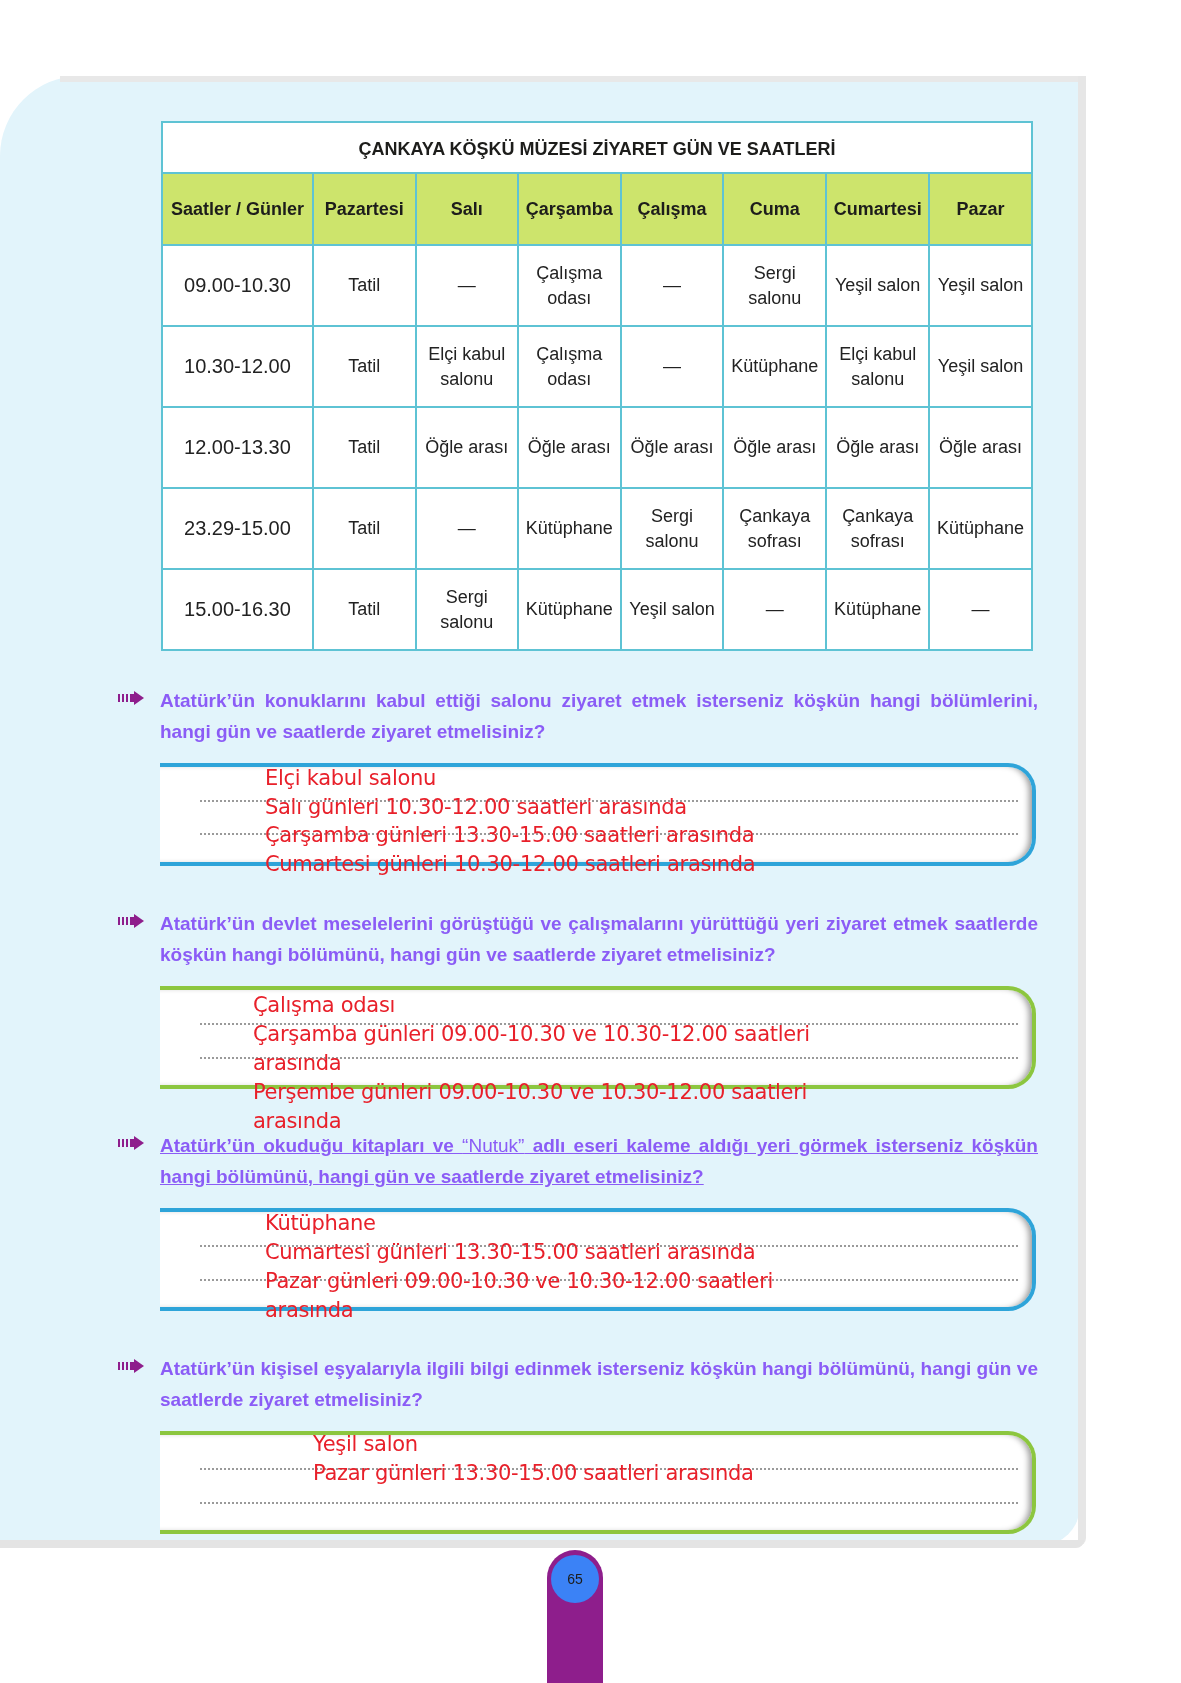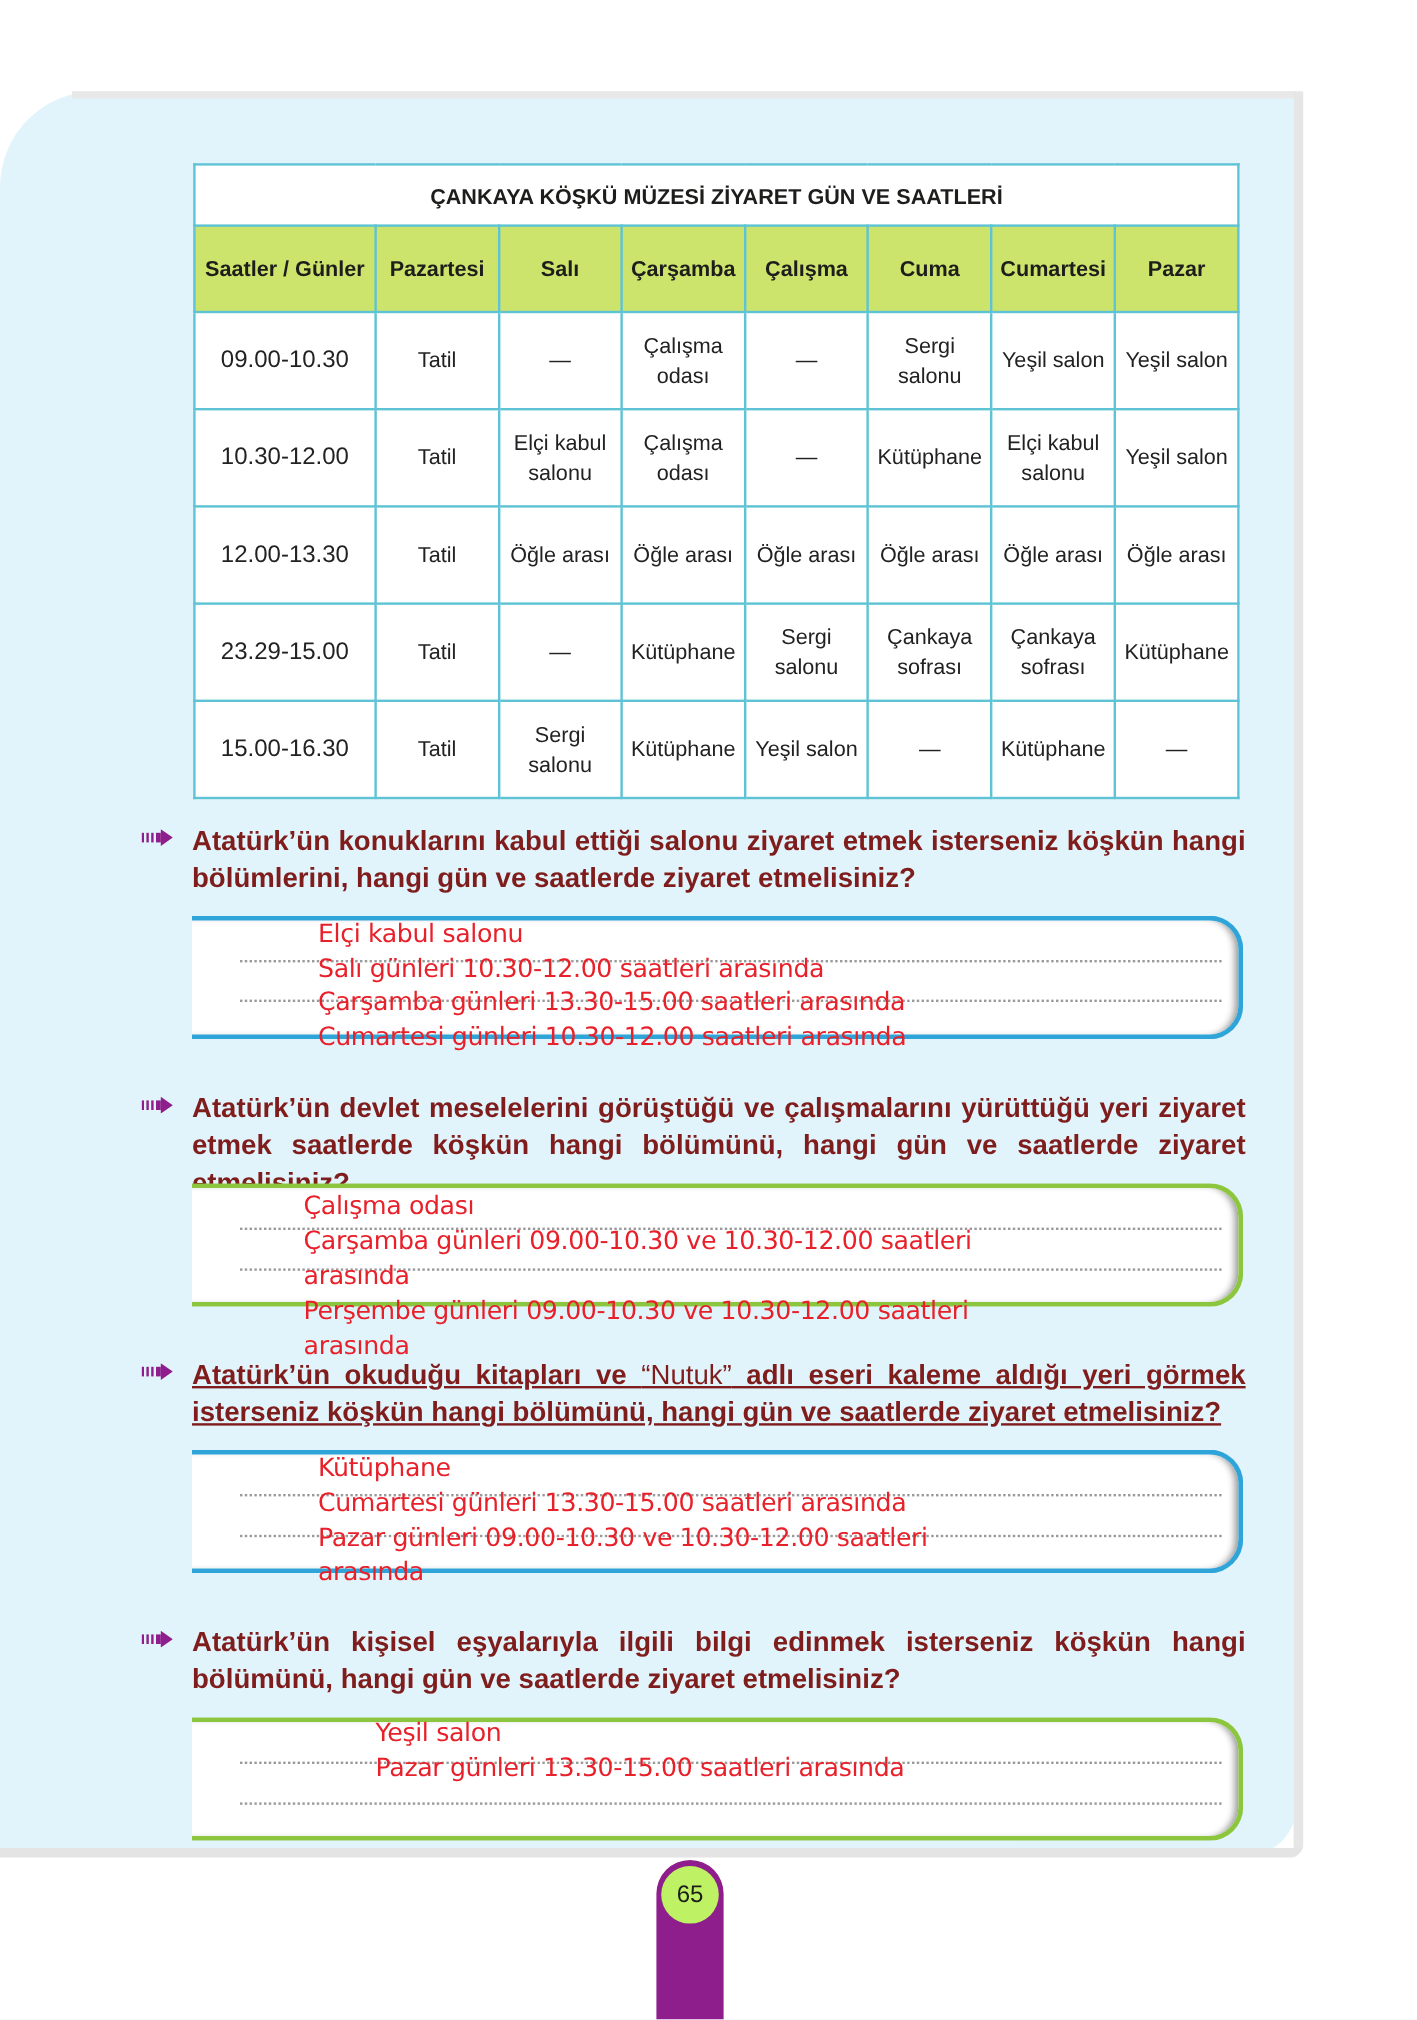--- a/index.html
+++ b/index.html
@@ -22,42 +22,42 @@
     position: absolute; left: 1078px; top: 76px; width: 8px; height: 1470px; background: #e6e6e6;
     border-bottom-right-radius: 40px;
   }
   .panel-shadow-bottom {
     position: absolute; left: 0; top: 1540px; width: 1084px; height: 8px; background: #e4e4e4;
     border-bottom-right-radius: 40px;
   }
 
   
   .schedule {
-    position: absolute; left: 161px; top: 136px; width: 872px;
+    position: absolute; left: 161px; top: 121px; width: 872px;
     border-collapse: collapse; background: #ffffff;
     border: 2px solid #5ec3d4;
   }
   .schedule .title-cell {
     height: 44px; text-align: center; font-weight: bold; font-size: 18px;
     border: 2px solid #5ec3d4; padding-top: 4px;
   }
   .schedule th {
     background: #cde46c; height: 70px; font-size: 18px; font-weight: bold;
     border: 2px solid #5ec3d4; padding: 0 4px; white-space: nowrap; text-align: center;
   }
   .schedule td.cell {
     border: 2px solid #5ec3d4; text-align: center; font-size: 18px; height: 79px;
     padding: 0 3px; line-height: 25px; color: #222;
   }
   .schedule td.time { font-size: 20px; }
 
   
   .question {
     position: absolute; left: 118px; width: 920px;
-    font-weight: bold; font-size: 23px; line-height: 31px; color: #7f1d1d;
+    font-weight: bold; font-size: 19px; line-height: 31px; color: #8b5cf6;
   }
   .question .arrow {
     position: absolute; left: 0; top: 6px; width: 26px; height: 14px;
   }
   .question .q-text { margin-left: 42px; display: block; text-align: justify; }
 
   .answer-box {
     position: absolute; left: 160px; width: 872px; background: #ffffff;
     border-top: 4px solid; border-right: 4px solid; border-bottom: 4px solid;
     border-top-right-radius: 28px; border-bottom-right-radius: 28px;
@@ -74,22 +74,22 @@
     font-family: "DejaVu Sans", "Liberation Sans", sans-serif; letter-spacing: -0.3px;
   }
 
   
   .page-tab {
     position: absolute; left: 547px; top: 1550px; width: 56px; height: 133px;
     background: #8e1e8c; border-top-left-radius: 28px; border-top-right-radius: 28px;
   }
   .page-circle {
     position: absolute; left: 551px; top: 1555px; width: 48px; height: 48px;
-    border-radius: 50%; background: #bef264; text-align: center; line-height: 48px;
-    font-size: 20px; color: #1d1d1b;
+    border-radius: 50%; background: #3b82f6; text-align: center; line-height: 48px;
+    font-size: 14px; color: #1d1d1b;
   }
 </style>
 </head>
 <body>
 
 <div class="page-panel"></div>
 <div class="panel-shadow-top"></div>
 <div class="panel-shadow-right"></div>
 <div class="panel-shadow-bottom"></div>
 

